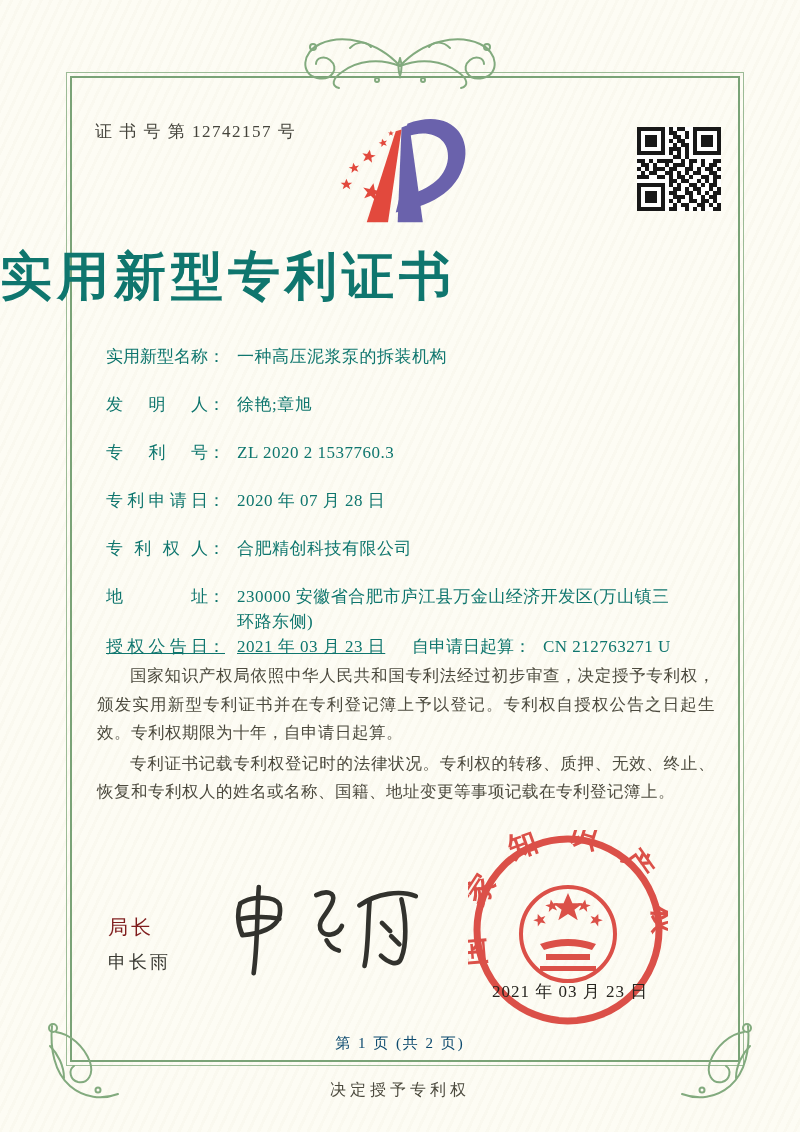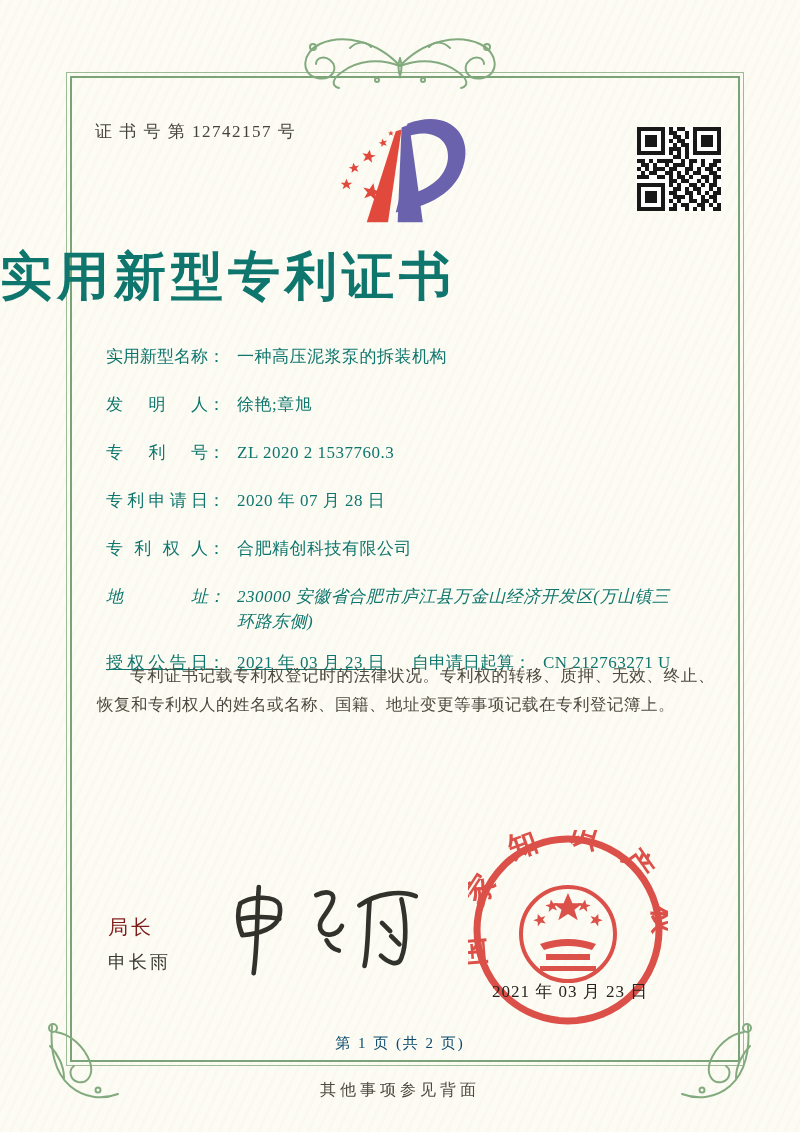--- a/index.html
+++ b/index.html
@@ -25,21 +25,21 @@
   .qm{background:#181818;}
   .qw{background:transparent;}
   .title{position:absolute;left:0;top:242px;width:100%;text-align:left;
          font-size:52px;font-weight:700;letter-spacing:5px;color:#0f766e;}
   
   .fields{position:absolute;left:106px;top:344px;width:606px;font-size:17px;color:#0f766e;}
   .frow{display:flex;line-height:25px;margin-bottom:23px;align-items:flex-start;}
   .flabel{display:inline-block;width:102px;flex:none;text-align:justify;text-align-last:justify;}
   .fcolon{flex:none;margin-right:12px;}
   .fvalue{letter-spacing:.5px;}
-  .frow-addr{margin-bottom:16px;font-style:italic;}
+  .frow-addr{margin-bottom:0;}
   .frow-addr .fvalue{max-width:440px;}
   .auth-pair{display:flex;flex:none;}
   .auth-pair.first{width:306px;text-decoration:underline;}
   
   .paras{position:absolute;left:97px;top:662px;width:618px;font-size:16.5px;line-height:28.5px;
          color:#4c4a3e;text-align:justify;letter-spacing:.5px;}
   .paras p{margin:0 0 2px 0;text-indent:2em;}
   
   .signoff-title{position:absolute;left:108px;top:914px;font-size:20px;letter-spacing:3px;color:#7f1d1d;}
   .signoff-name{position:absolute;left:108px;top:950px;font-size:18px;letter-spacing:3px;color:#3a3a33;}
@@ -595,20 +595,21 @@
     </span>
     <span class="auth-pair">
       <span class="flabel">自申请日起算</span>
         <span class="fcolon">：</span>
       <span class="fvalue">CN 212763271 U</span>
     </span>
   </div>
 </div>
 
 <div class="paras">
+  <p>国家知识产权局依照中华人民共和国专利法经过初步审查，决定授予专利权，颁发实用新型专利证书并在专利登记簿上予以登记。专利权自授权公告之日起生效。专利权期限为十年，自申请日起算。</p>
   <p>专利证书记载专利权登记时的法律状况。专利权的转移、质押、无效、终止、恢复和专利权人的姓名或名称、国籍、地址变更等事项记载在专利登记簿上。</p>
 </div>
 
 <div class="signoff-title">局长</div>
 <div class="signoff-name">申长雨</div>
 
 <svg class="signature" width="195" height="104" viewBox="0 0 190 100">
   <g stroke="#32322d" stroke-width="4.5" fill="none" stroke-linecap="round" stroke-linejoin="round">
     <path d="M30,10 C28,38 29,66 25,94"></path>
     <path d="M12,26 C24,18 46,19 50,27 C53,40 48,54 14,57 C9,46 9,34 12,26"></path>
@@ -640,13 +641,13 @@
     <use href="#st2" transform="translate(116,76) scale(0.65) rotate(10)"></use>
     <use href="#st2" transform="translate(128,90) scale(0.65) rotate(20)"></use>
     <path d="M72,114 Q100,104 128,114 L124,120 Q100,112 76,120 Z"></path>
     <path d="M78,124 H122 V130 H78 Z"></path>
     <path d="M72,136 H128 V141 H72 Z"></path>
   </g>
 </svg>
 <div class="seal-date">2021 年 03 月 23 日</div>
 
 <div class="page-no">第 1 页 (共 2 页)</div>
-<div class="back-note">其他事项参见背面</div>
+<div class="back-note">决定授予专利权</div>
 
 </body></html>

